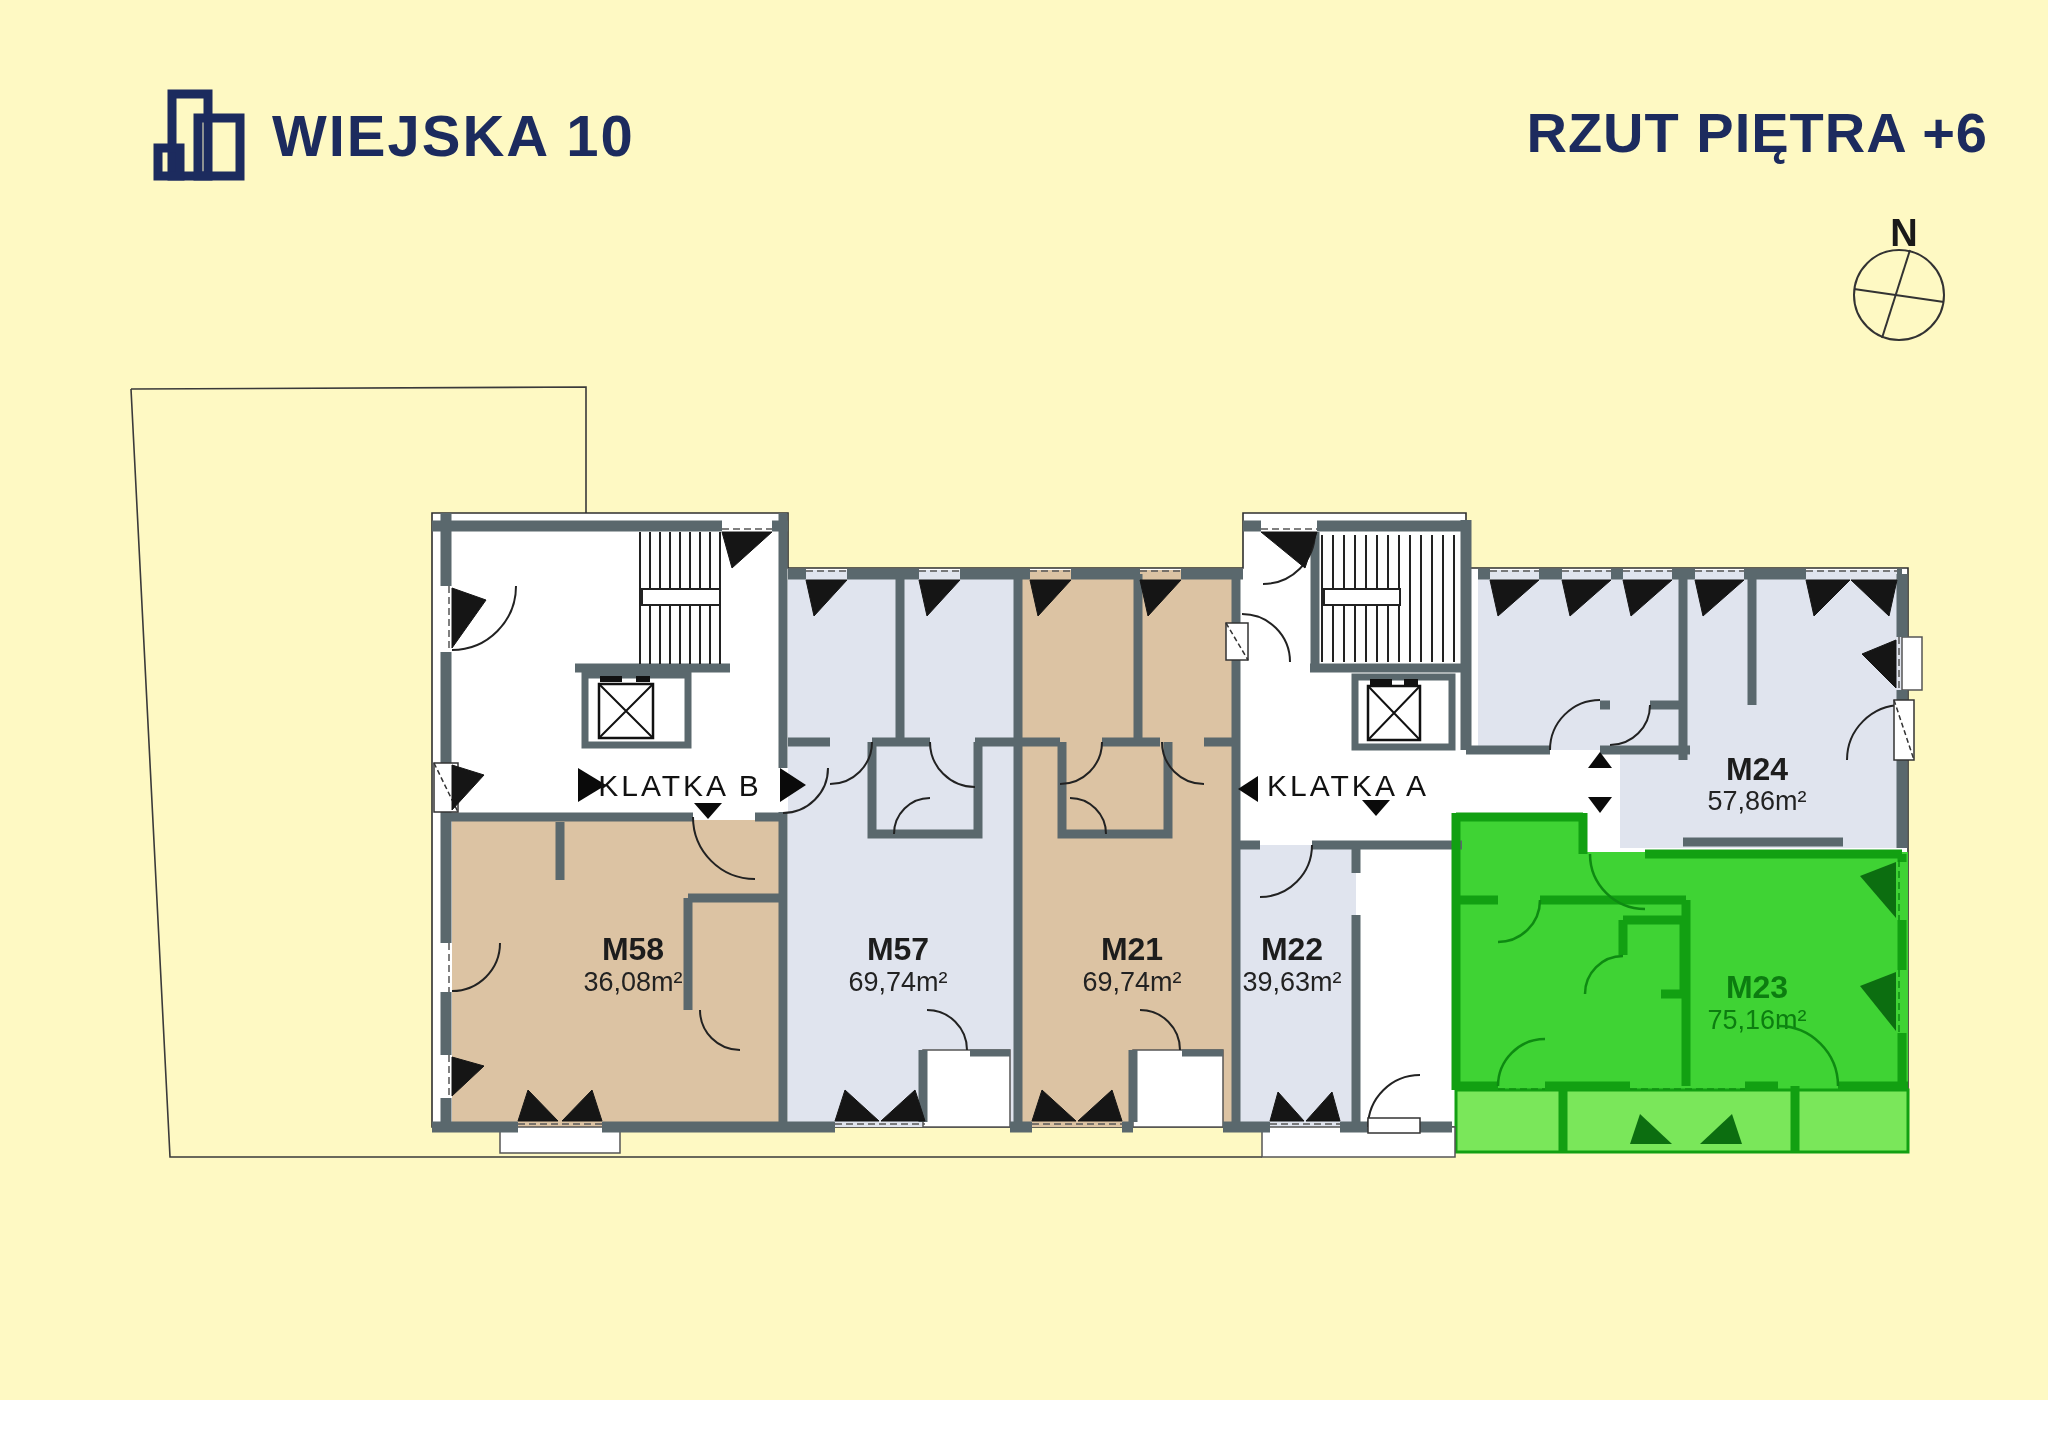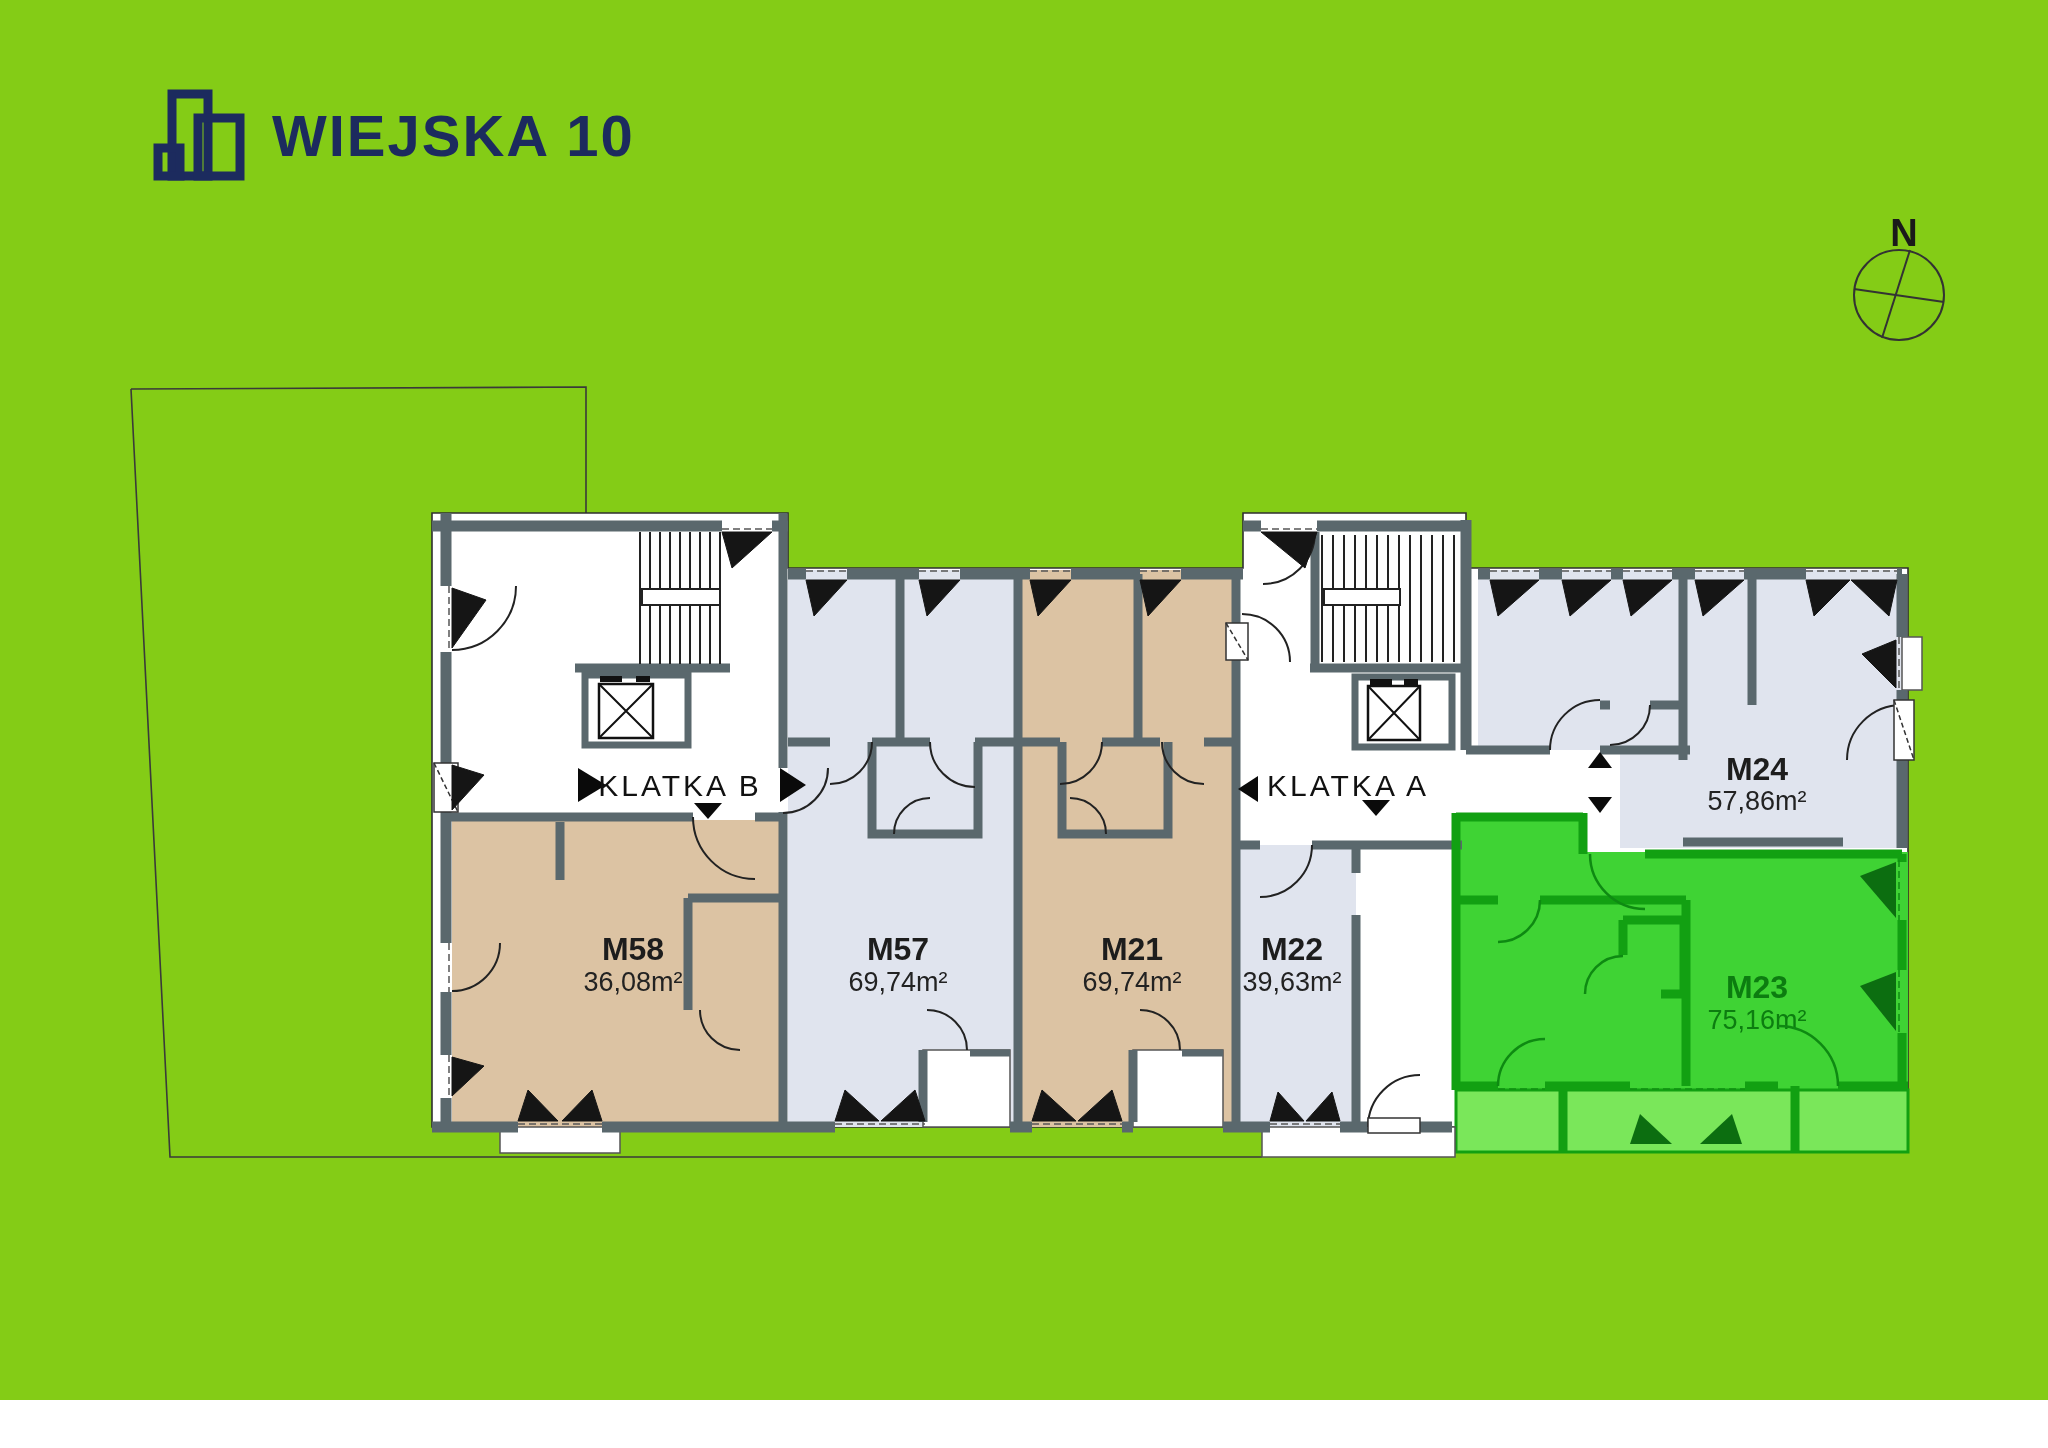--- a/index.html
+++ b/index.html
@@ -1,19 +1,19 @@
 <!DOCTYPE html>
 <html><head>
 <meta charset="utf-8">
 <style>
   html,body{margin:0;padding:0;background:#ffffff;}
   #stage{
     position:relative;
     width:2048px;height:1400px;
-    background:#84cc16;
+    background:#fef9c3;
     font-family:"Liberation Sans", sans-serif;
     overflow:hidden;
   }
   #planSvg{position:absolute;left:0;top:0;width:2048px;height:1448px;}
   .hdr-logo{
     position:absolute;left:150px;top:82px;width:100px;height:100px;
   }
   .hdr-logo-text{
     position:absolute;left:272px;top:102px;
     font-size:58px;font-weight:bold;color:#1c2b5e;letter-spacing:2px;
@@ -37,20 +37,21 @@
 <div id="stage">
 
   <svg class="hdr-logo" viewBox="0 0 100 100">
     <g fill="none" stroke="#1c2b5e" stroke-width="9">
       <rect x="22" y="12" width="36" height="82"></rect>
       <rect x="48" y="36" width="42" height="58"></rect>
       <rect x="8" y="66" width="22" height="28"></rect>
     </g>
   </svg>
   <span class="hdr-logo-text">WIEJSKA 10</span>
+  <span class="hdr-title">RZUT PIĘTRA +6</span>
 
   <svg id="planSvg" viewBox="0 0 2048 1448">
 
     <g stroke="#333" stroke-width="2" fill="none">
       <circle cx="1899" cy="295" r="45"></circle>
       <line x1="1882" y1="338" x2="1910" y2="250"></line>
       <line x1="1854" y1="289" x2="1944" y2="302"></line>
       <text class="north-label" x="1904" y="246" text-anchor="middle" stroke="none" fill="#1a1a1a">N</text>
     </g>
 

